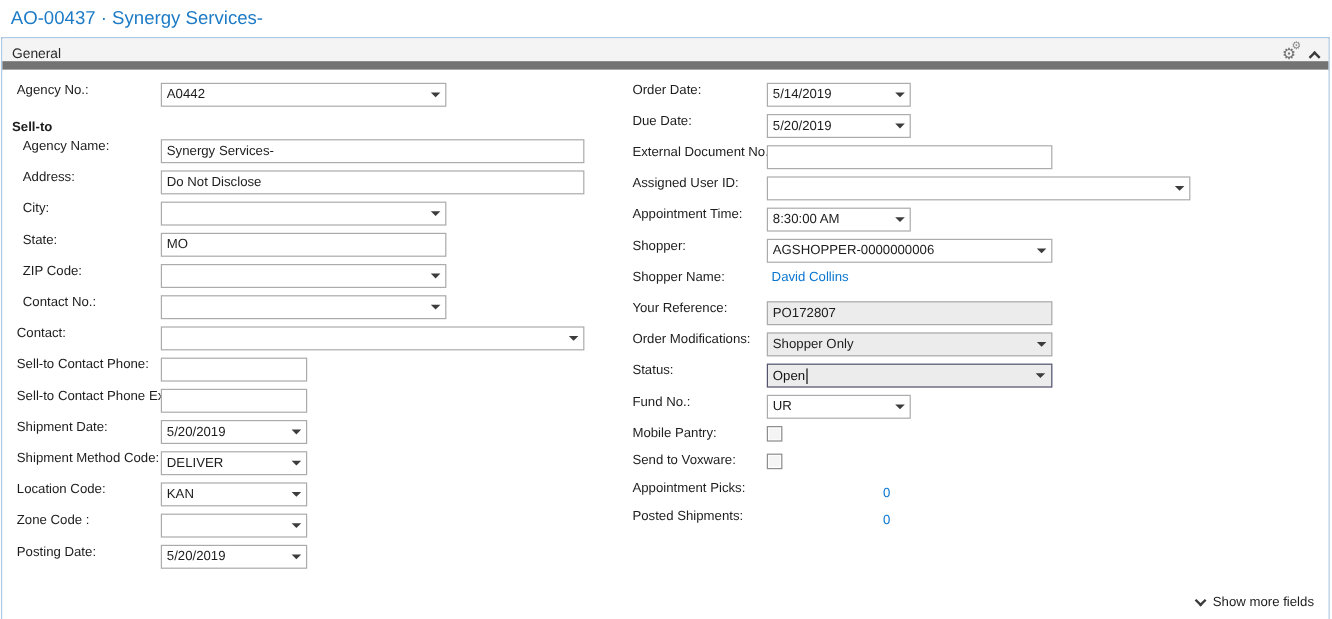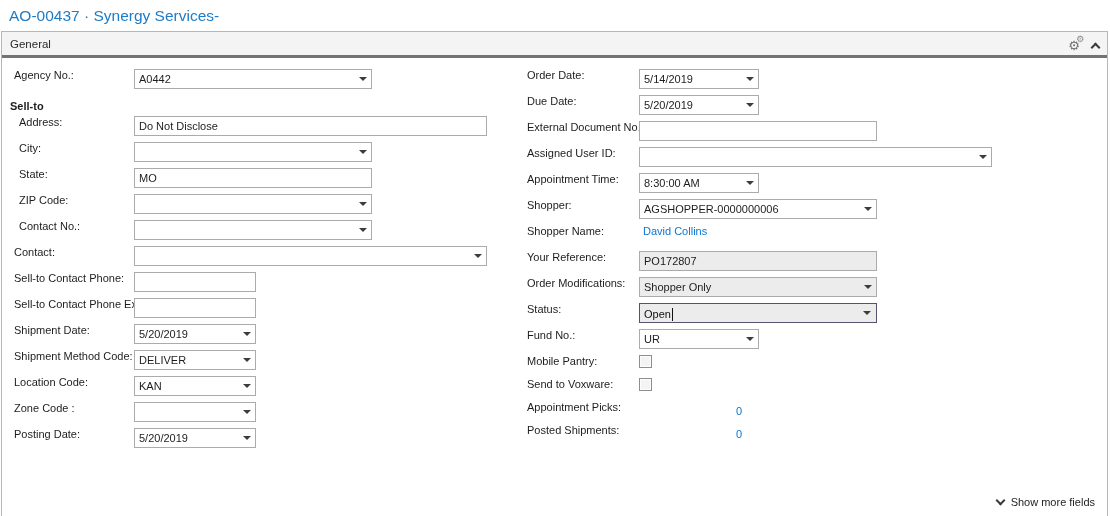--- a/index.html
+++ b/index.html
@@ -1,22 +1,22 @@
 <!DOCTYPE html>
 <html><head>
 <meta charset="utf-8">
 <style>
   * { box-sizing: border-box; margin: 0; padding: 0; }
   html, body { width: 1110px; height: 516px; overflow: hidden; background: #fff;
     font-family: "Liberation Sans", sans-serif; }
   .page-title { height: 30px; padding: 7px 0 0 9px; font-size: 15.5px; color: #1e7bc6; border-radius: 13px; }
   .section { position: absolute; top: 31px; left: 1px; width: 1107px; bottom: 0;
     border: 1px solid #9cbede; border-bottom: none; background: #fff; }
-  .section-header { height: 26px; background: #f4f4f4; border-bottom: 3px solid #737373;
-    display: flex; align-items: center; font-size: 11.5px; color: #2a2a2a;
+  .section-header { height: 26px; background: #f4f4f4; border-bottom: 7px solid #737373;
+    display: flex; align-items: flex-end; font-size: 11.5px; color: #2a2a2a;
     padding-left: 8px; position: relative; }
   .header-icons { position: absolute; right: 8px; top: 0; height: 26px;
     display: flex; align-items: center; gap: 12px; }
   .gears { color: #6f6f6f; font-size: 13px; position: relative; line-height: 1;
     font-family: "DejaVu Sans", sans-serif; cursor: pointer; }
   .gears .gear-small { position: absolute; font-size: 9px; left: 8px; top: -4px; color: #8a8a8a; }
   .chev { display: inline-block; width: 7px; height: 7px;
     border-right: 2px solid #3a3a3a; border-bottom: 2px solid #3a3a3a; cursor: pointer; }
   .chev.up { transform: rotate(-135deg); margin-top: 4px; }
   .chev.down { transform: rotate(45deg); margin-bottom: 3px; }
@@ -78,20 +78,26 @@
         <span class="lbl">Agency No.:</span>
         <span class="ctl combo w238">
           <input class="tb" value="A0442" style="">
           <span class="dd"></span>
         </span>
       </div>
       <div class="group-row">
         <span class="group-lbl">Sell-to</span>
       </div>
       <div class="row">
+        <span class="lbl indent">Agency Name:</span>
+        <span class="ctl w353">
+          <input class="tb" value="Synergy Services-" style="">
+        </span>
+      </div>
+      <div class="row">
         <span class="lbl indent">Address:</span>
         <span class="ctl w353">
           <input class="tb" value="Do Not Disclose" style="">
         </span>
       </div>
       <div class="row">
         <span class="lbl indent">City:</span>
         <span class="ctl combo w238">
           <input class="tb" value="" style="">
           <span class="dd"></span>

